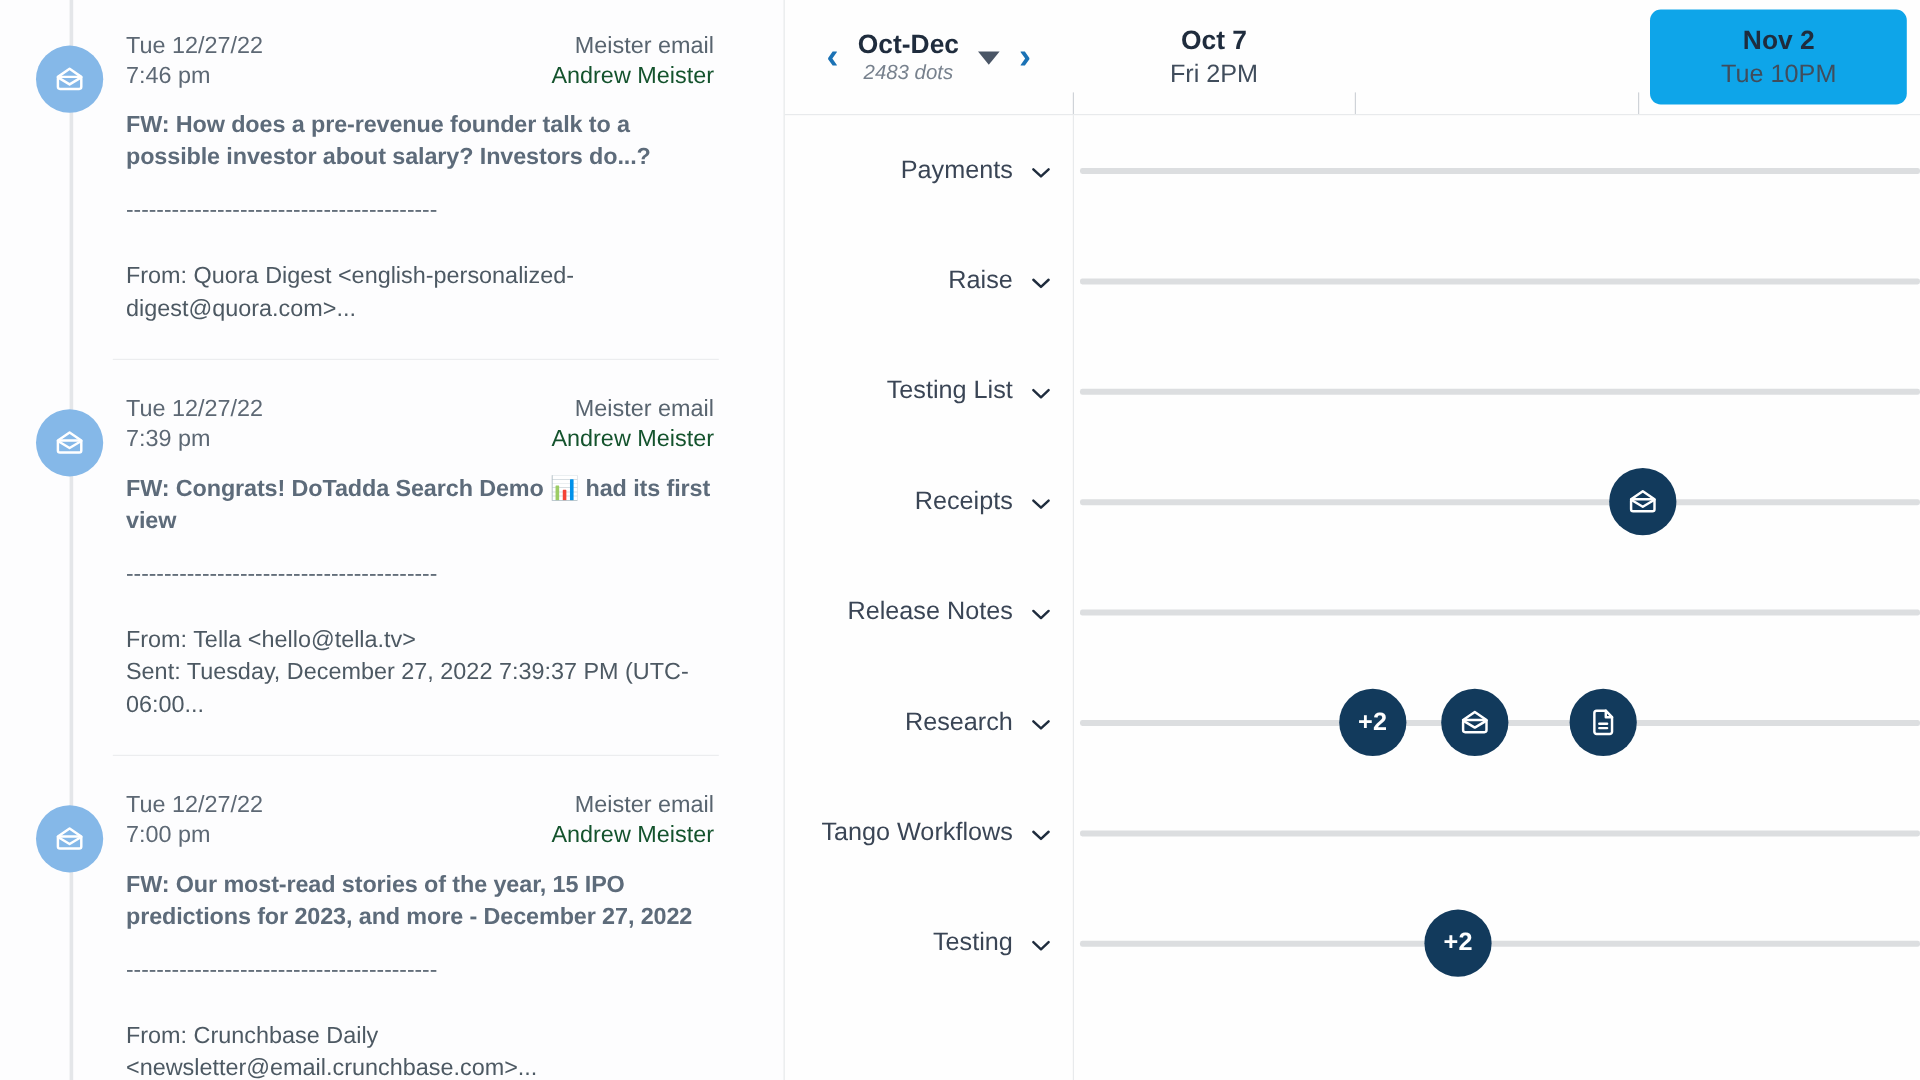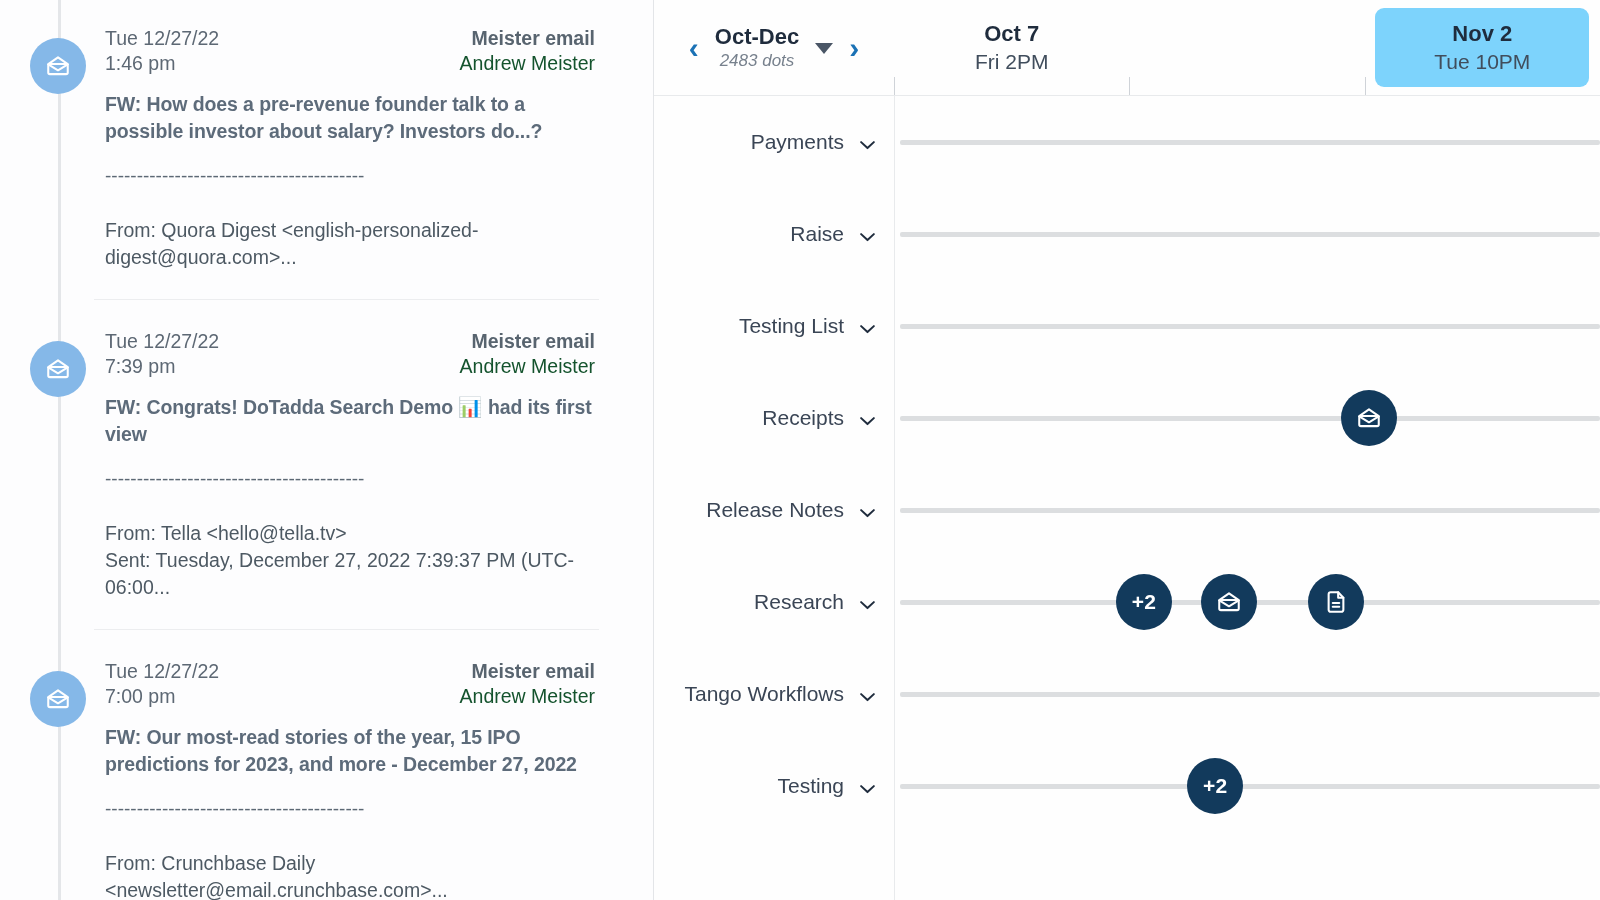--- a/index.html
+++ b/index.html
@@ -38,21 +38,21 @@
     z-index: 3;
   }
   .avatar svg { width: 26px; height: 26px; display: block; }
   .card-body { margin-left: 105px; padding-right: 28px; }
   .meta-row {
     display: flex; justify-content: space-between; align-items: flex-start;
   }
   .meta-left { font-size: 19.5px; line-height: 25px; color: #5d6874; }
   .meta-right { text-align: right; }
   .meta-src {
-    font-size: 19.5px; line-height: 25px; font-weight: bold; color: #58646f;
+    font-size: 19.5px; line-height: 25px; font-weight: normal; color: #58646f;
   }
   .meta-person { font-size: 19.5px; line-height: 25px; color: #14532d; }
   .subject {
     margin-top: 15px;
     font-size: 19.5px; line-height: 27px; font-weight: bold;
     color: #5d6b7a; letter-spacing: -0.1px;
   }
   .subject .emoji { font-weight: normal; }
   .dashline {
     margin-top: 20px;
@@ -104,21 +104,21 @@
     cursor: pointer; margin-top: 2px;
   }
   .hdr-col {
     flex: 1 1 0;
     display: flex; flex-direction: column; align-items: center; justify-content: center;
     position: relative;
   }
   .hdr-col .pill {
     padding: 12px 0; width: 214px; text-align: center; border-radius: 9px;
   }
-  .hdr-col.active .pill { background: #7dd3fc; }
+  .hdr-col.active .pill { background: #0ea5e9; }
   .col-date {
     font-size: 22px; font-weight: bold; color: #1f2c3d; line-height: 28px;
   }
   .col-time { font-size: 21px; color: #404d5c; line-height: 27px; }
   .tick {
     position: absolute; bottom: 0; left: 0;
     width: 1px; height: 18px; background: #cfd3d8;
   }
 
   #tl-body { position: relative; height: 804px; }
@@ -170,21 +170,21 @@
               <svg viewBox="0 0 24 24" fill="none" stroke="#ffffff" stroke-width="1.9" stroke-linecap="round" stroke-linejoin="round">
                 <path d="M3 10.2 12 4l9 6.2"></path>
                 <rect x="3" y="10.2" width="18" height="9.3" rx="1.6"></rect>
                 <path d="M3 10.6 12 16l9-5.4"></path>
               </svg>
             </div>
             <div class="card-body">
               <div class="meta-row">
                 <div class="meta-left">
                   <div>Tue 12/27/22</div>
-                  <div>1:46 pm</div>
+                  <div>7:46 pm</div>
                 </div>
                 <div class="meta-right">
                   <div class="meta-src">Meister email</div>
                   <div class="meta-person">Andrew Meister</div>
                 </div>
               </div>
               <div class="subject">FW: How does a pre-revenue founder talk to a possible investor about salary? Investors do...?</div>
               <div class="dashline">-----------------------------------------</div>
               <div class="preview">
                 <div>From: Quora Digest &lt;english-personalized-digest@quora.com&gt;...</div>

